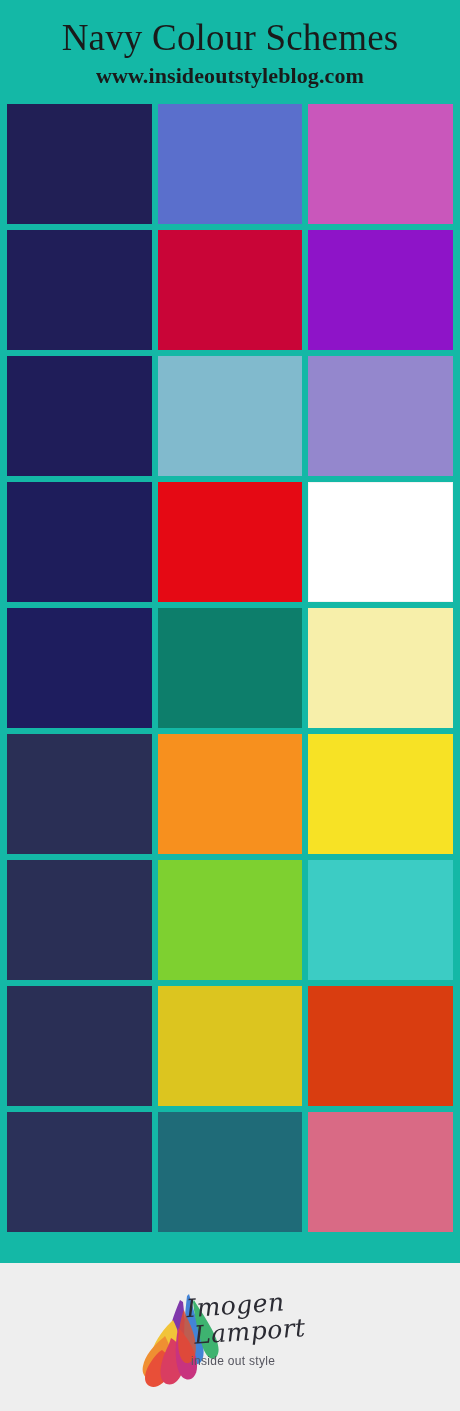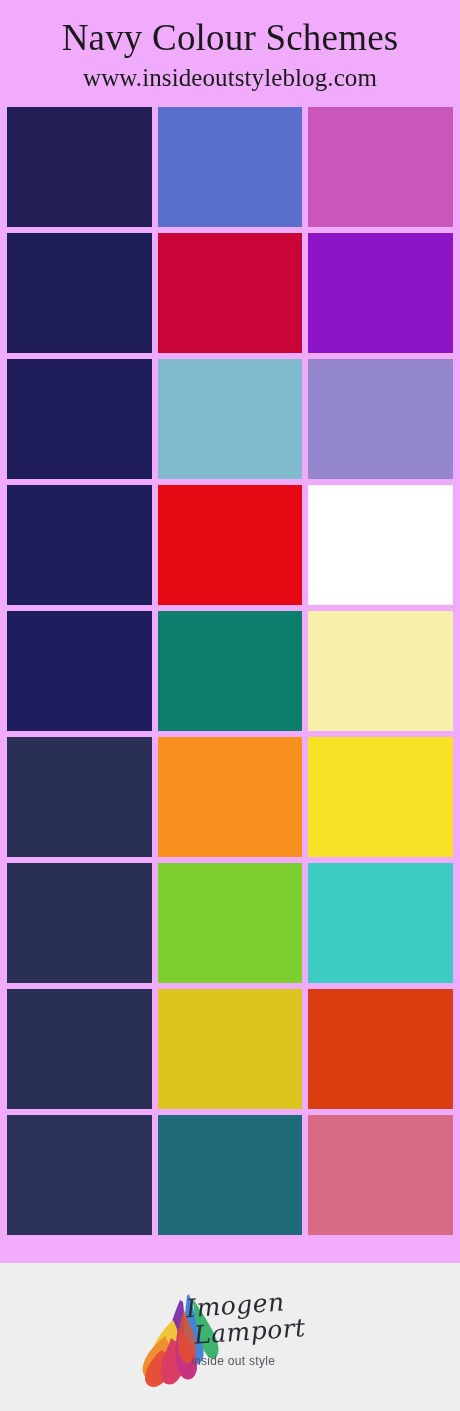--- a/index.html
+++ b/index.html
@@ -10,43 +10,43 @@
     width: 460px;
     height: 1411px;
     background: #eeeeee;
     font-family: "Liberation Serif", serif;
     overflow: hidden;
   }
   .page {
     width: 460px;
     height: 1411px;
     position: relative;
-    background: #f0abfc;
+    background: #14b8a6;
     box-sizing: border-box;
   }
   .header {
     padding-top: 18px;
     text-align: center;
   }
   .title {
     font-family: "Liberation Serif", serif;
     font-size: 37px;
     line-height: 1.08;
     color: #1a1a1a;
     font-weight: 400;
     letter-spacing: 0.2px;
     margin: 0;
     padding: 0 8px;
   }
   .subtitle {
     font-family: "Liberation Serif", serif;
-    font-size: 25px;
+    font-size: 22px;
     line-height: 1.12;
     color: #1a1a1a;
-    font-weight: 400;
+    font-weight: 700;
     letter-spacing: 0.1px;
     margin: 6px 0 0 0;
     padding: 0 8px;
   }
   .swatch-grid {
     margin-top: 15px;
     padding: 0 7px;
     box-sizing: border-box;
     width: 460px;
   }

